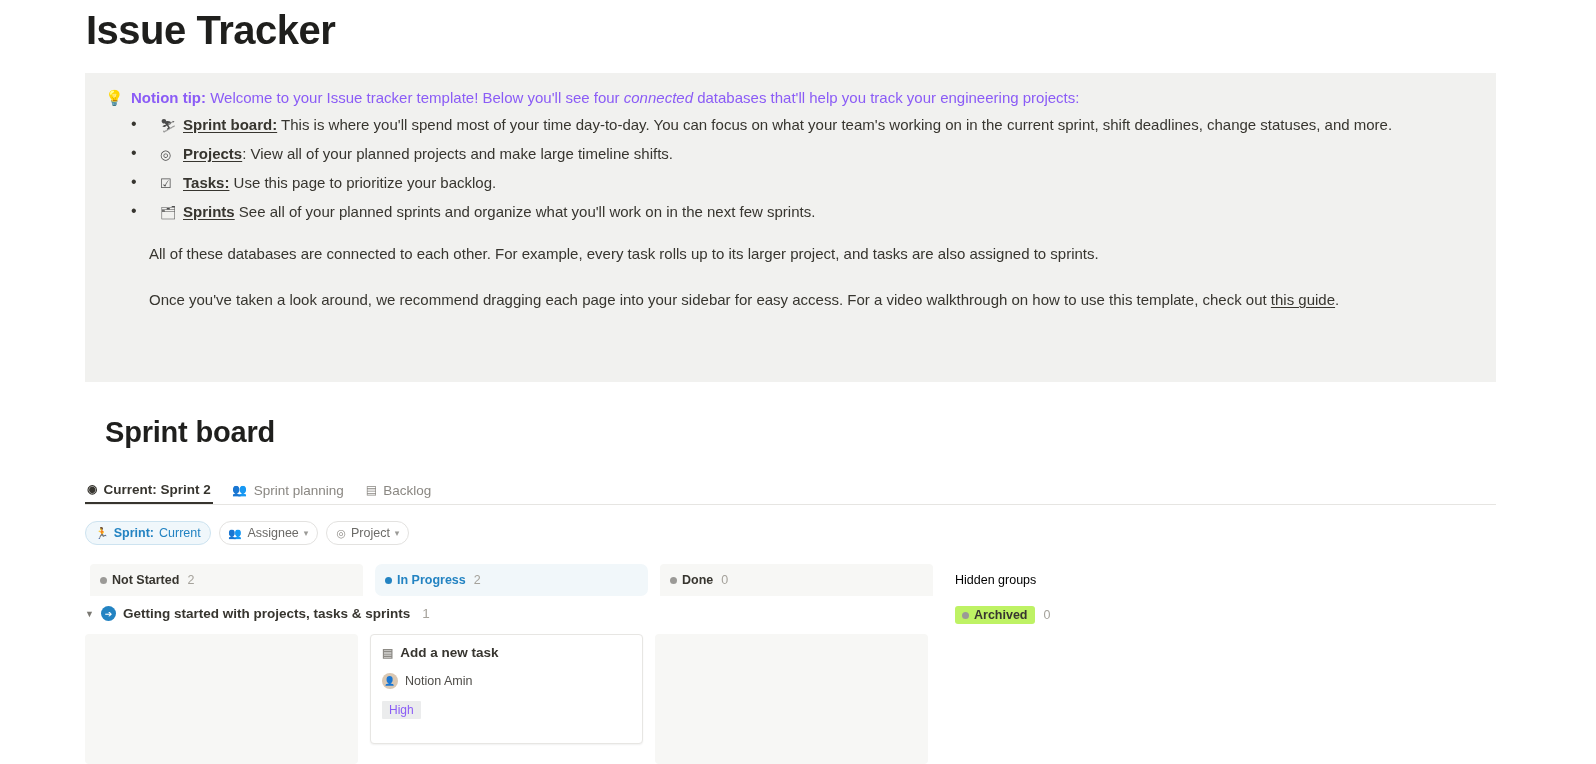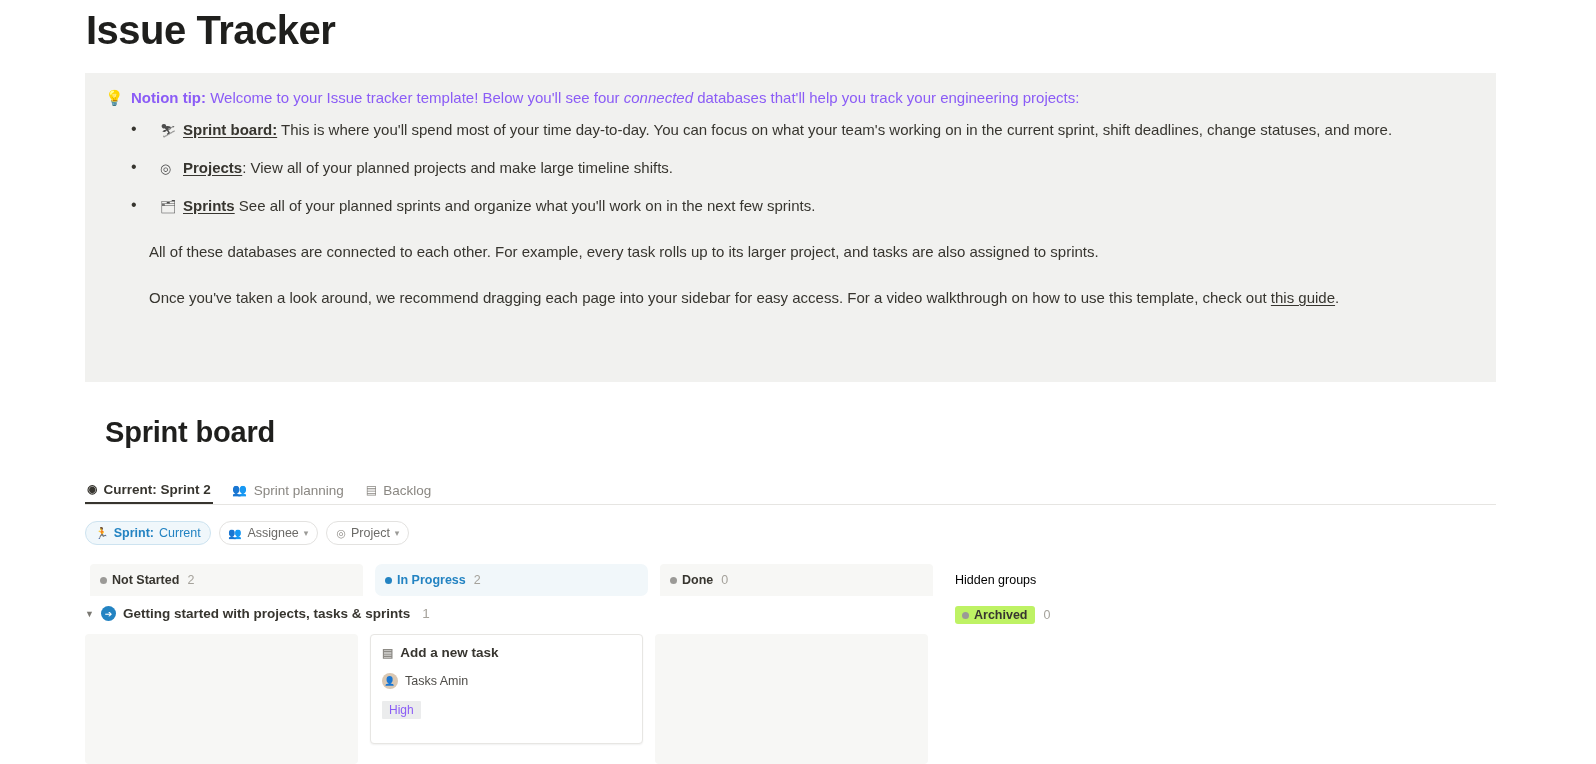--- a/index.html
+++ b/index.html
@@ -62,21 +62,21 @@
   .bullets {
     margin: 8px 0 0 0;
     padding: 0;
     list-style: none;
   }
   .bullets li {
     position: relative;
     padding-left: 55px;
     margin-bottom: 12px;
     font-size: 15px;
-    line-height: 25px;
+    line-height: 16px;
     color: #37352f;
   }
   .bullets li::before {
     content: "•";
     position: absolute;
     left: 26px;
     top: -1px;
     font-size: 16px;
     color: #37352f;
   }
@@ -332,20 +332,23 @@
     </div>
 
     <ul class="bullets">
       <li>
         <span class="db-ico">⛷</span><span class="lnk">Sprint board:</span><span> This is where you'll spend most of your time day-to-day. You can focus on what your team's working on in the current sprint, shift deadlines, change statuses, and more.</span>
       </li>
       <li>
         <span class="db-ico">◎</span><span class="lnk">Projects</span><span>: View all of your planned projects and make large timeline shifts.</span>
       </li>
       <li>
+        <span class="db-ico">☑</span><span class="lnk">Tasks:</span><span> Use this page to prioritize your backlog.</span>
+      </li>
+      <li>
         <span class="db-ico">🗂</span><span class="lnk">Sprints</span><span>  See all of your planned sprints and organize what you'll work on in the next few sprints.</span>
       </li>
     </ul>
 
     <div class="para">All of these databases are connected to each other. For example, every task rolls up to its larger project, and tasks are also assigned to sprints.</div>
     <div class="para second">
       <span>Once you've taken a look around, we recommend dragging each page into your sidebar for easy access. For a video walkthrough on how to use this template, check out </span><span class="ul">this guide</span><span>.</span>
     </div>
   </div>
 
@@ -435,21 +438,21 @@
   <div class="lane">
     <div class="lane-col"></div>
     <div class="lane-col mid">
       <div class="card">
         <div class="card-title">
           <span class="card-ico">▤</span>
           <span>Add a new task</span>
         </div>
         <div class="card-assignee">
           <span class="avatar">👤</span>
-          <span>Tasks Amin</span>
+          <span>Notion Amin</span>
         </div>
         <span class="tag">High</span>
       </div>
     </div>
     <div class="lane-col"></div>
   </div>
 
 </div>
 
 </body></html>

